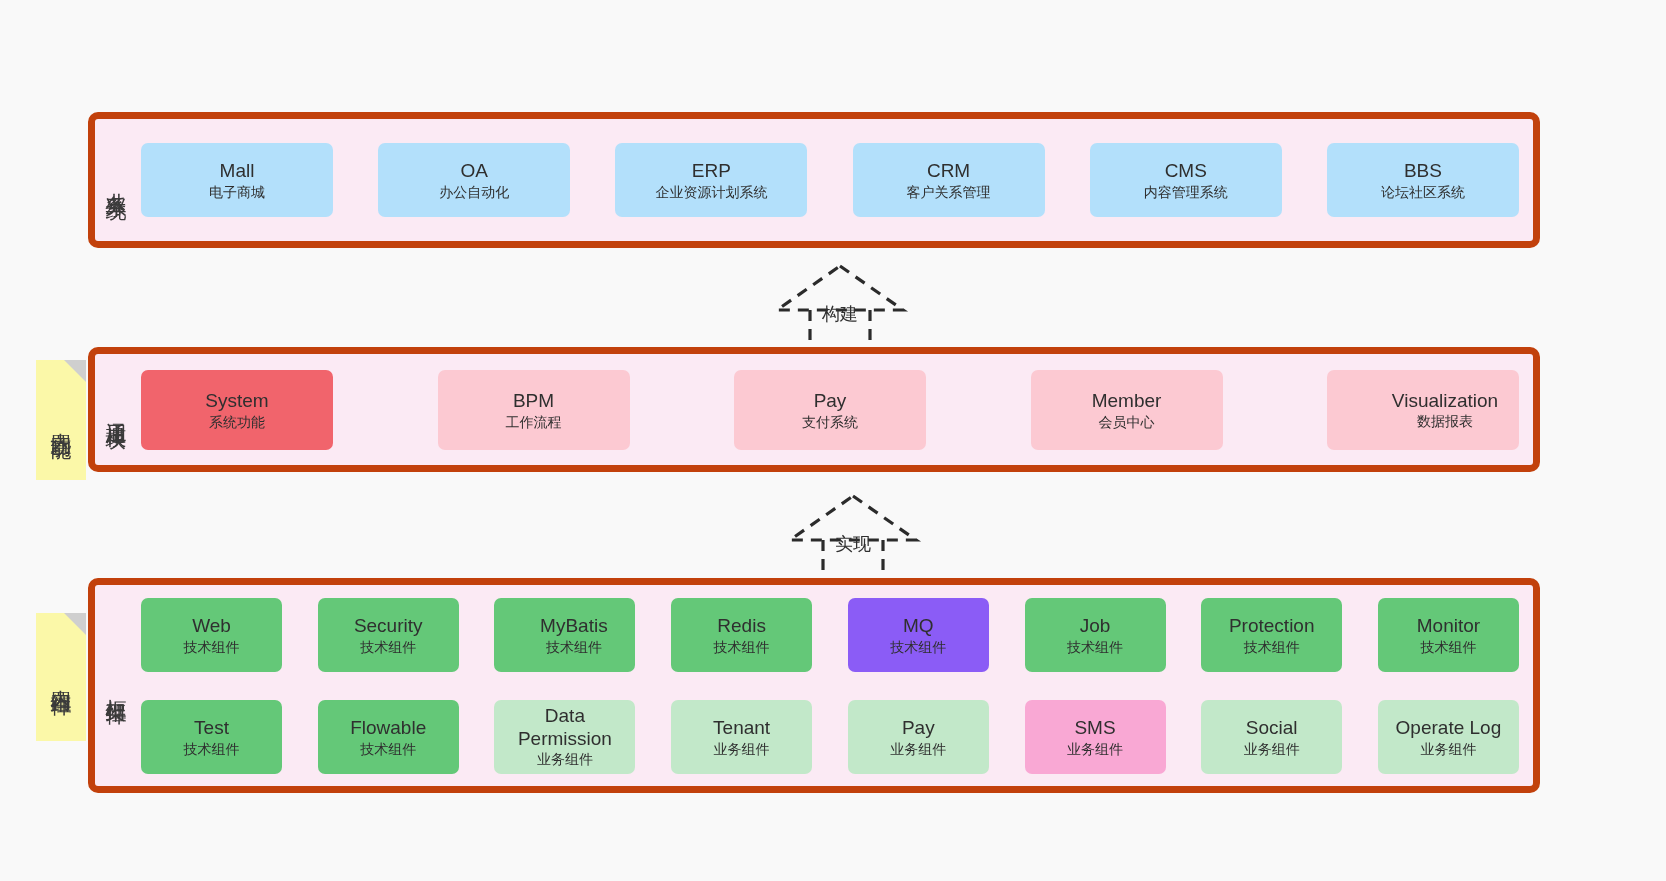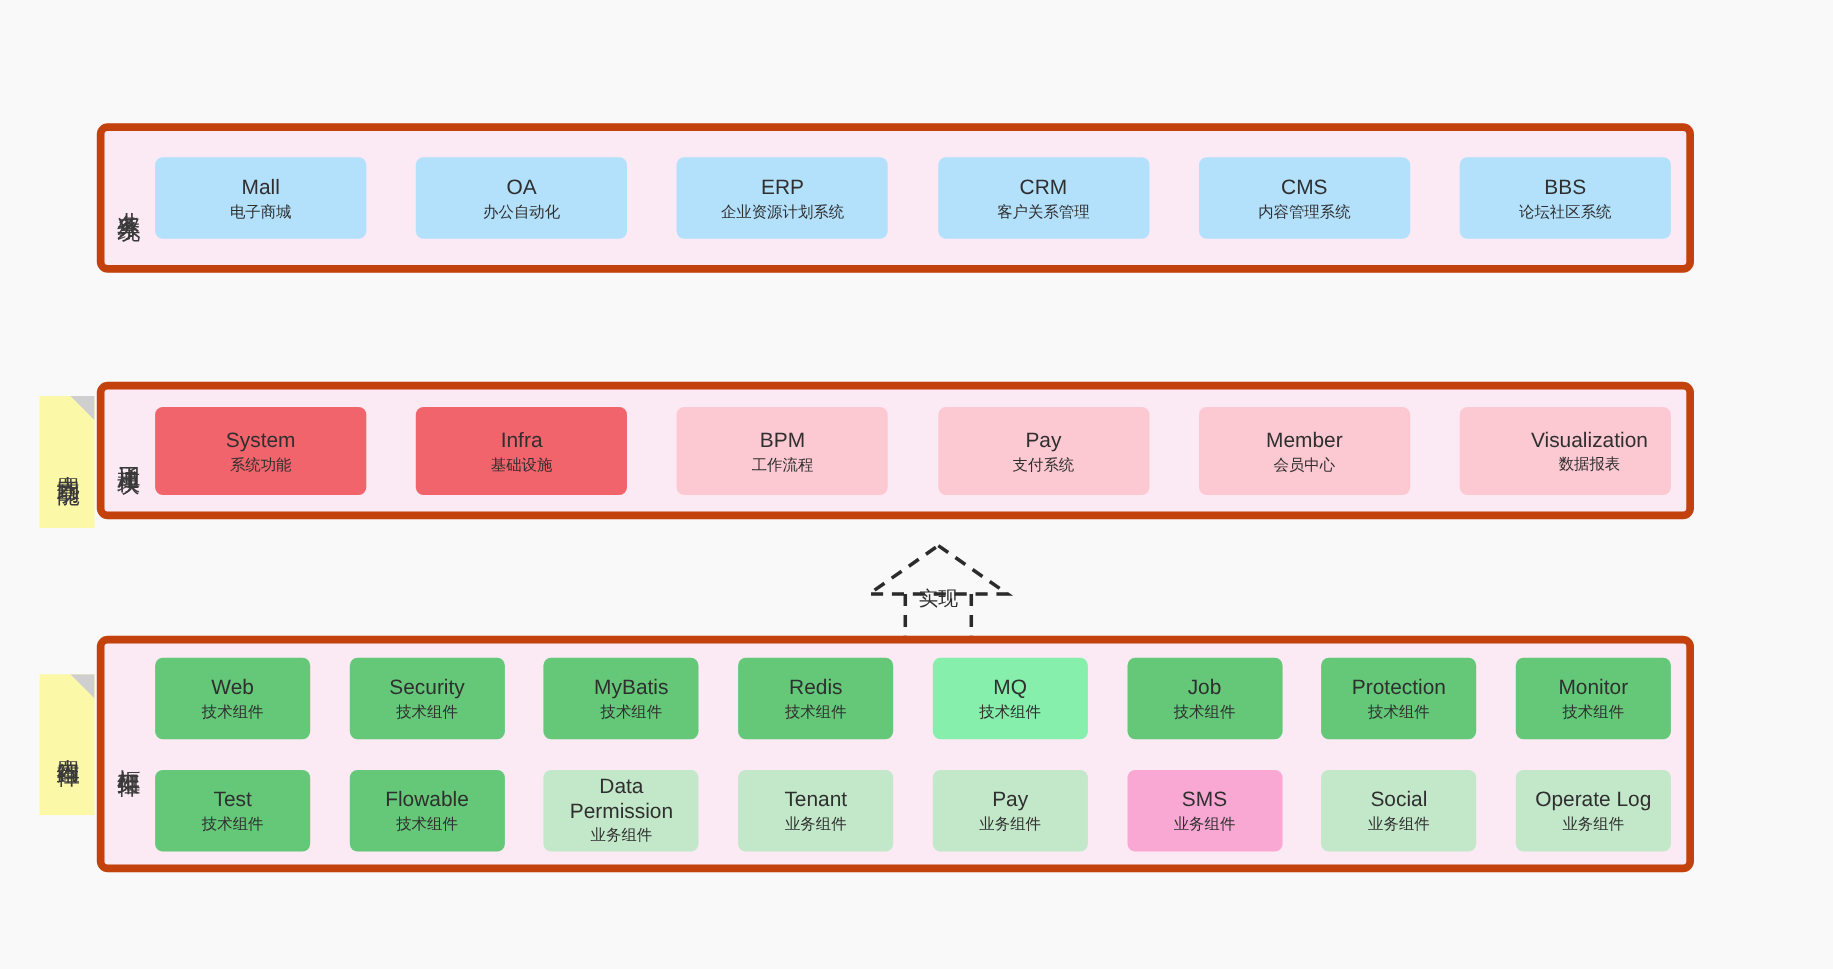--- a/index.html
+++ b/index.html
@@ -149,38 +149,43 @@
             <div class="t2">内容管理系统</div>
           </div>
           <div class="cell" style="background: rgb(179, 224, 251); width: 192px; height: 74px; flex: 0 0 192px;">
             <div class="t1">BBS</div>
             <div class="t2">论坛社区系统</div>
           </div>
         </div>
     </div>
   </div>
 
+  <div class="arrow" style="left:755px; top:258px;">
+    <svg width="170" height="100" viewBox="0 0 170 100" aria-hidden="true">
+
+      <path d="M 85 8 L 148 52 L 22 52 Z" fill="#f9f9f9" stroke="#2b2b2b" stroke-width="3.2" stroke-dasharray="11 8" stroke-linejoin="miter"></path>
+
+      <path d="M 55 52 L 55 96 M 115 52 L 115 96 M 55 96 L 115 96" fill="none" stroke="#2b2b2b" stroke-width="3.2" stroke-dasharray="11 8"></path>
+    </svg>
+    <div class="arrow-label">构建</div>
+  </div>
 
   <div class="note" style="left:36px; top:360px; width:50px; height:120px;">
     <span class="fold"></span>
     <span>内置功能</span>
   </div>
 
   <div class="layer" id="layer-common" style="left:88px; top:347px; width:1452px; height:125px;">
     <div class="layer-title">通用模块</div>
     <div class="layer-body">
       <div class="cell-row" id="row-c0">
           <div class="cell" style="background: rgb(241, 100, 108); width: 192px; height: 80px; flex: 0 0 192px;">
             <div class="t1">System</div>
             <div class="t2">系统功能</div>
           </div>
-          <div class="cell" style="background: rgb(241, 100, 108); width: 192px; height: 80px; flex: 0 0 192px;">
-            <div class="t1">Infra</div>
-            <div class="t2">基础设施</div>
-          </div>
           <div class="cell" style="background: rgb(252, 201, 210); width: 192px; height: 80px; flex: 0 0 192px;">
             <div class="t1">BPM</div>
             <div class="t2">工作流程</div>
           </div>
           <div class="cell" style="background: rgb(252, 201, 210); width: 192px; height: 80px; flex: 0 0 192px;">
             <div class="t1">Pay</div>
             <div class="t2">支付系统</div>
           </div>
           <div class="cell" style="background: rgb(252, 201, 210); width: 192px; height: 80px; flex: 0 0 192px;">
             <div class="t1">Member</div>
@@ -220,21 +225,21 @@
             <div class="t2">技术组件</div>
           </div>
           <div class="cell" style="background: rgb(100, 200, 120); width: 141px; height: 74px; flex: 0 0 141px; padding-left: 22px;">
             <div class="t1">MyBatis</div>
             <div class="t2">技术组件</div>
           </div>
           <div class="cell" style="background: rgb(100, 200, 120); width: 141px; height: 74px; flex: 0 0 141px;">
             <div class="t1">Redis</div>
             <div class="t2">技术组件</div>
           </div>
-          <div class="cell" style="background: #86efac; width: 141px; height: 74px; flex: 0 0 141px;">
+          <div class="cell" style="background: #8b5cf6; width: 141px; height: 74px; flex: 0 0 141px;">
             <div class="t1">MQ</div>
             <div class="t2">技术组件</div>
           </div>
           <div class="cell" style="background: rgb(100, 200, 120); width: 141px; height: 74px; flex: 0 0 141px;">
             <div class="t1">Job</div>
             <div class="t2">技术组件</div>
           </div>
           <div class="cell" style="background: rgb(100, 200, 120); width: 141px; height: 74px; flex: 0 0 141px;">
             <div class="t1">Protection</div>
             <div class="t2">技术组件</div>

